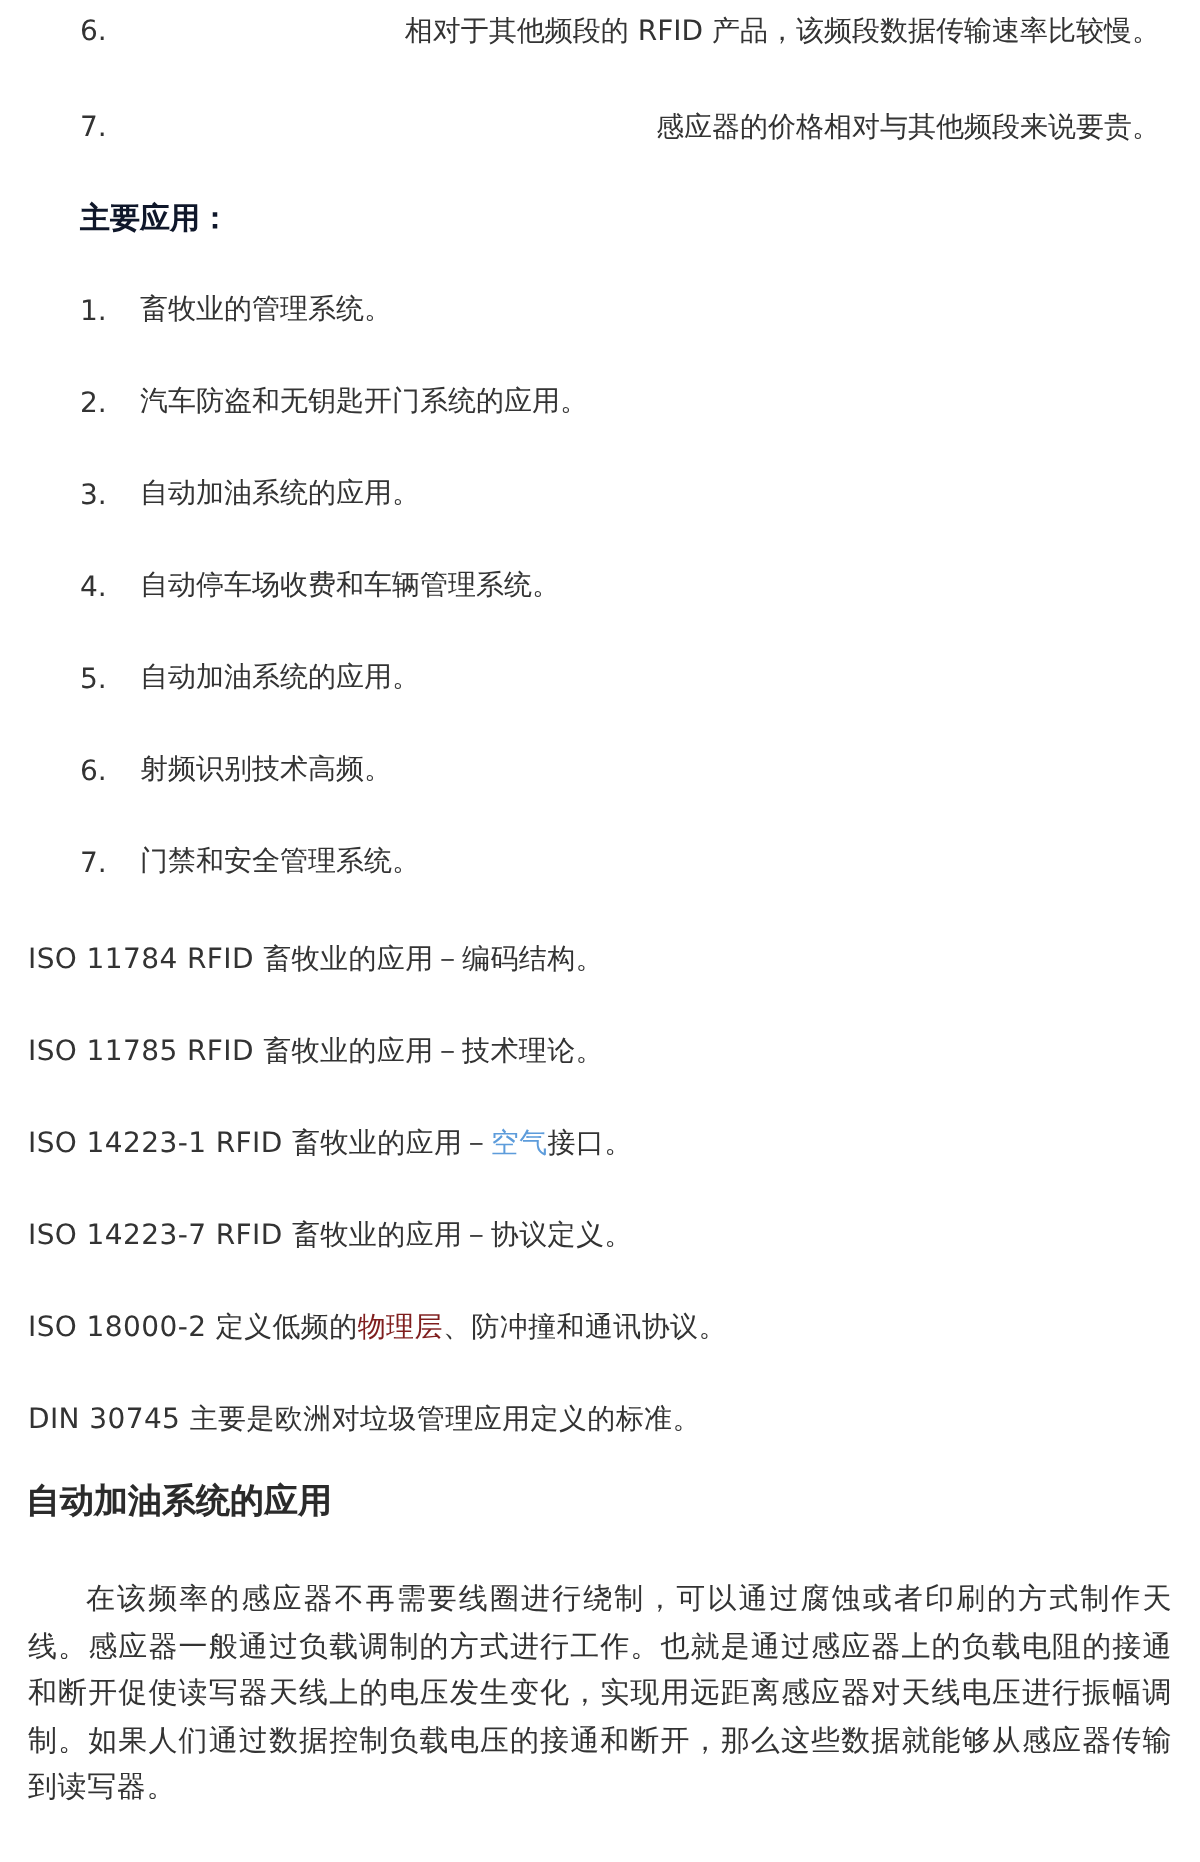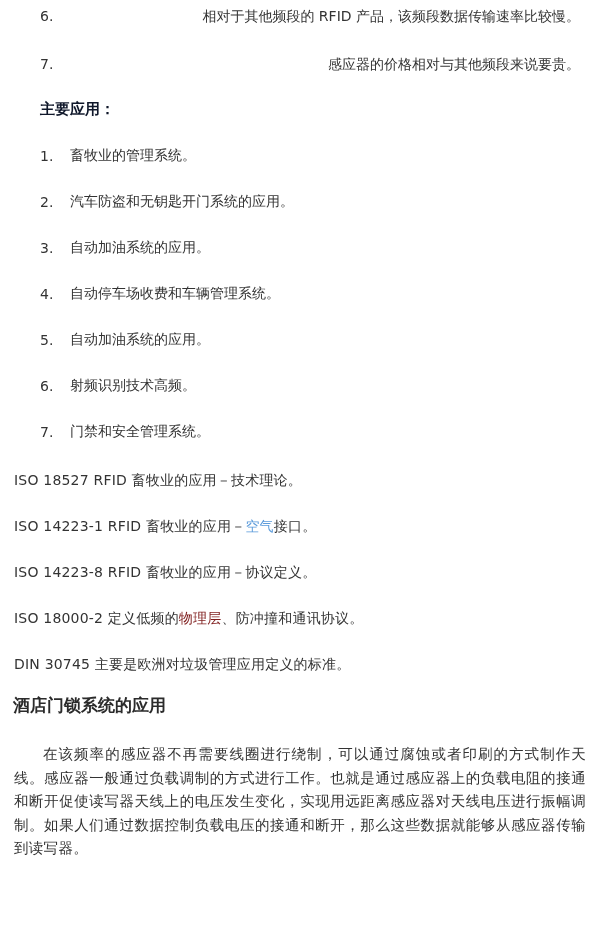--- a/index.html
+++ b/index.html
@@ -108,33 +108,36 @@
     </div>
     <div class="app-row">
       <span class="num">7.</span>
       <span class="txt">门禁和安全管理系统。</span>
     </div>
   </div>
 
 
   <div class="stds">
     <div class="std-row">
-      <span>ISO 18527 RFID 畜牧业的应用－技术理论。</span>
+      <span>ISO 11784 RFID 畜牧业的应用－编码结构。</span>
+    </div>
+    <div class="std-row">
+      <span>ISO 11785 RFID 畜牧业的应用－技术理论。</span>
     </div>
     <div class="std-row">
       <span>ISO 14223-1 RFID 畜牧业的应用－</span><a class="doc-link" style="color: rgb(93, 156, 219);">空气</a><span>接口。</span>
     </div>
     <div class="std-row">
-      <span>ISO 14223-8 RFID 畜牧业的应用－协议定义。</span>
+      <span>ISO 14223-7 RFID 畜牧业的应用－协议定义。</span>
     </div>
     <div class="std-row">
       <span>ISO 18000-2 定义低频的</span><a class="doc-link" style="color: #7f1d1d;">物理层</a><span>、防冲撞和通讯协议。</span>
     </div>
     <div class="std-row">
       <span>DIN 30745 主要是欧洲对垃圾管理应用定义的标准。</span>
     </div>
   </div>
 
-  <div class="h-big">酒店门锁系统的应用</div>
+  <div class="h-big">自动加油系统的应用</div>
 
   <div class="para">在该频率的感应器不再需要线圈进行绕制，可以通过腐蚀或者印刷的方式制作天线。感应器一般通过负载调制的方式进行工作。也就是通过感应器上的负载电阻的接通和断开促使读写器天线上的电压发生变化，实现用远距离感应器对天线电压进行振幅调制。如果人们通过数据控制负载电压的接通和断开，那么这些数据就能够从感应器传输到读写器。</div>
 
 </div>
 
 </body></html>

